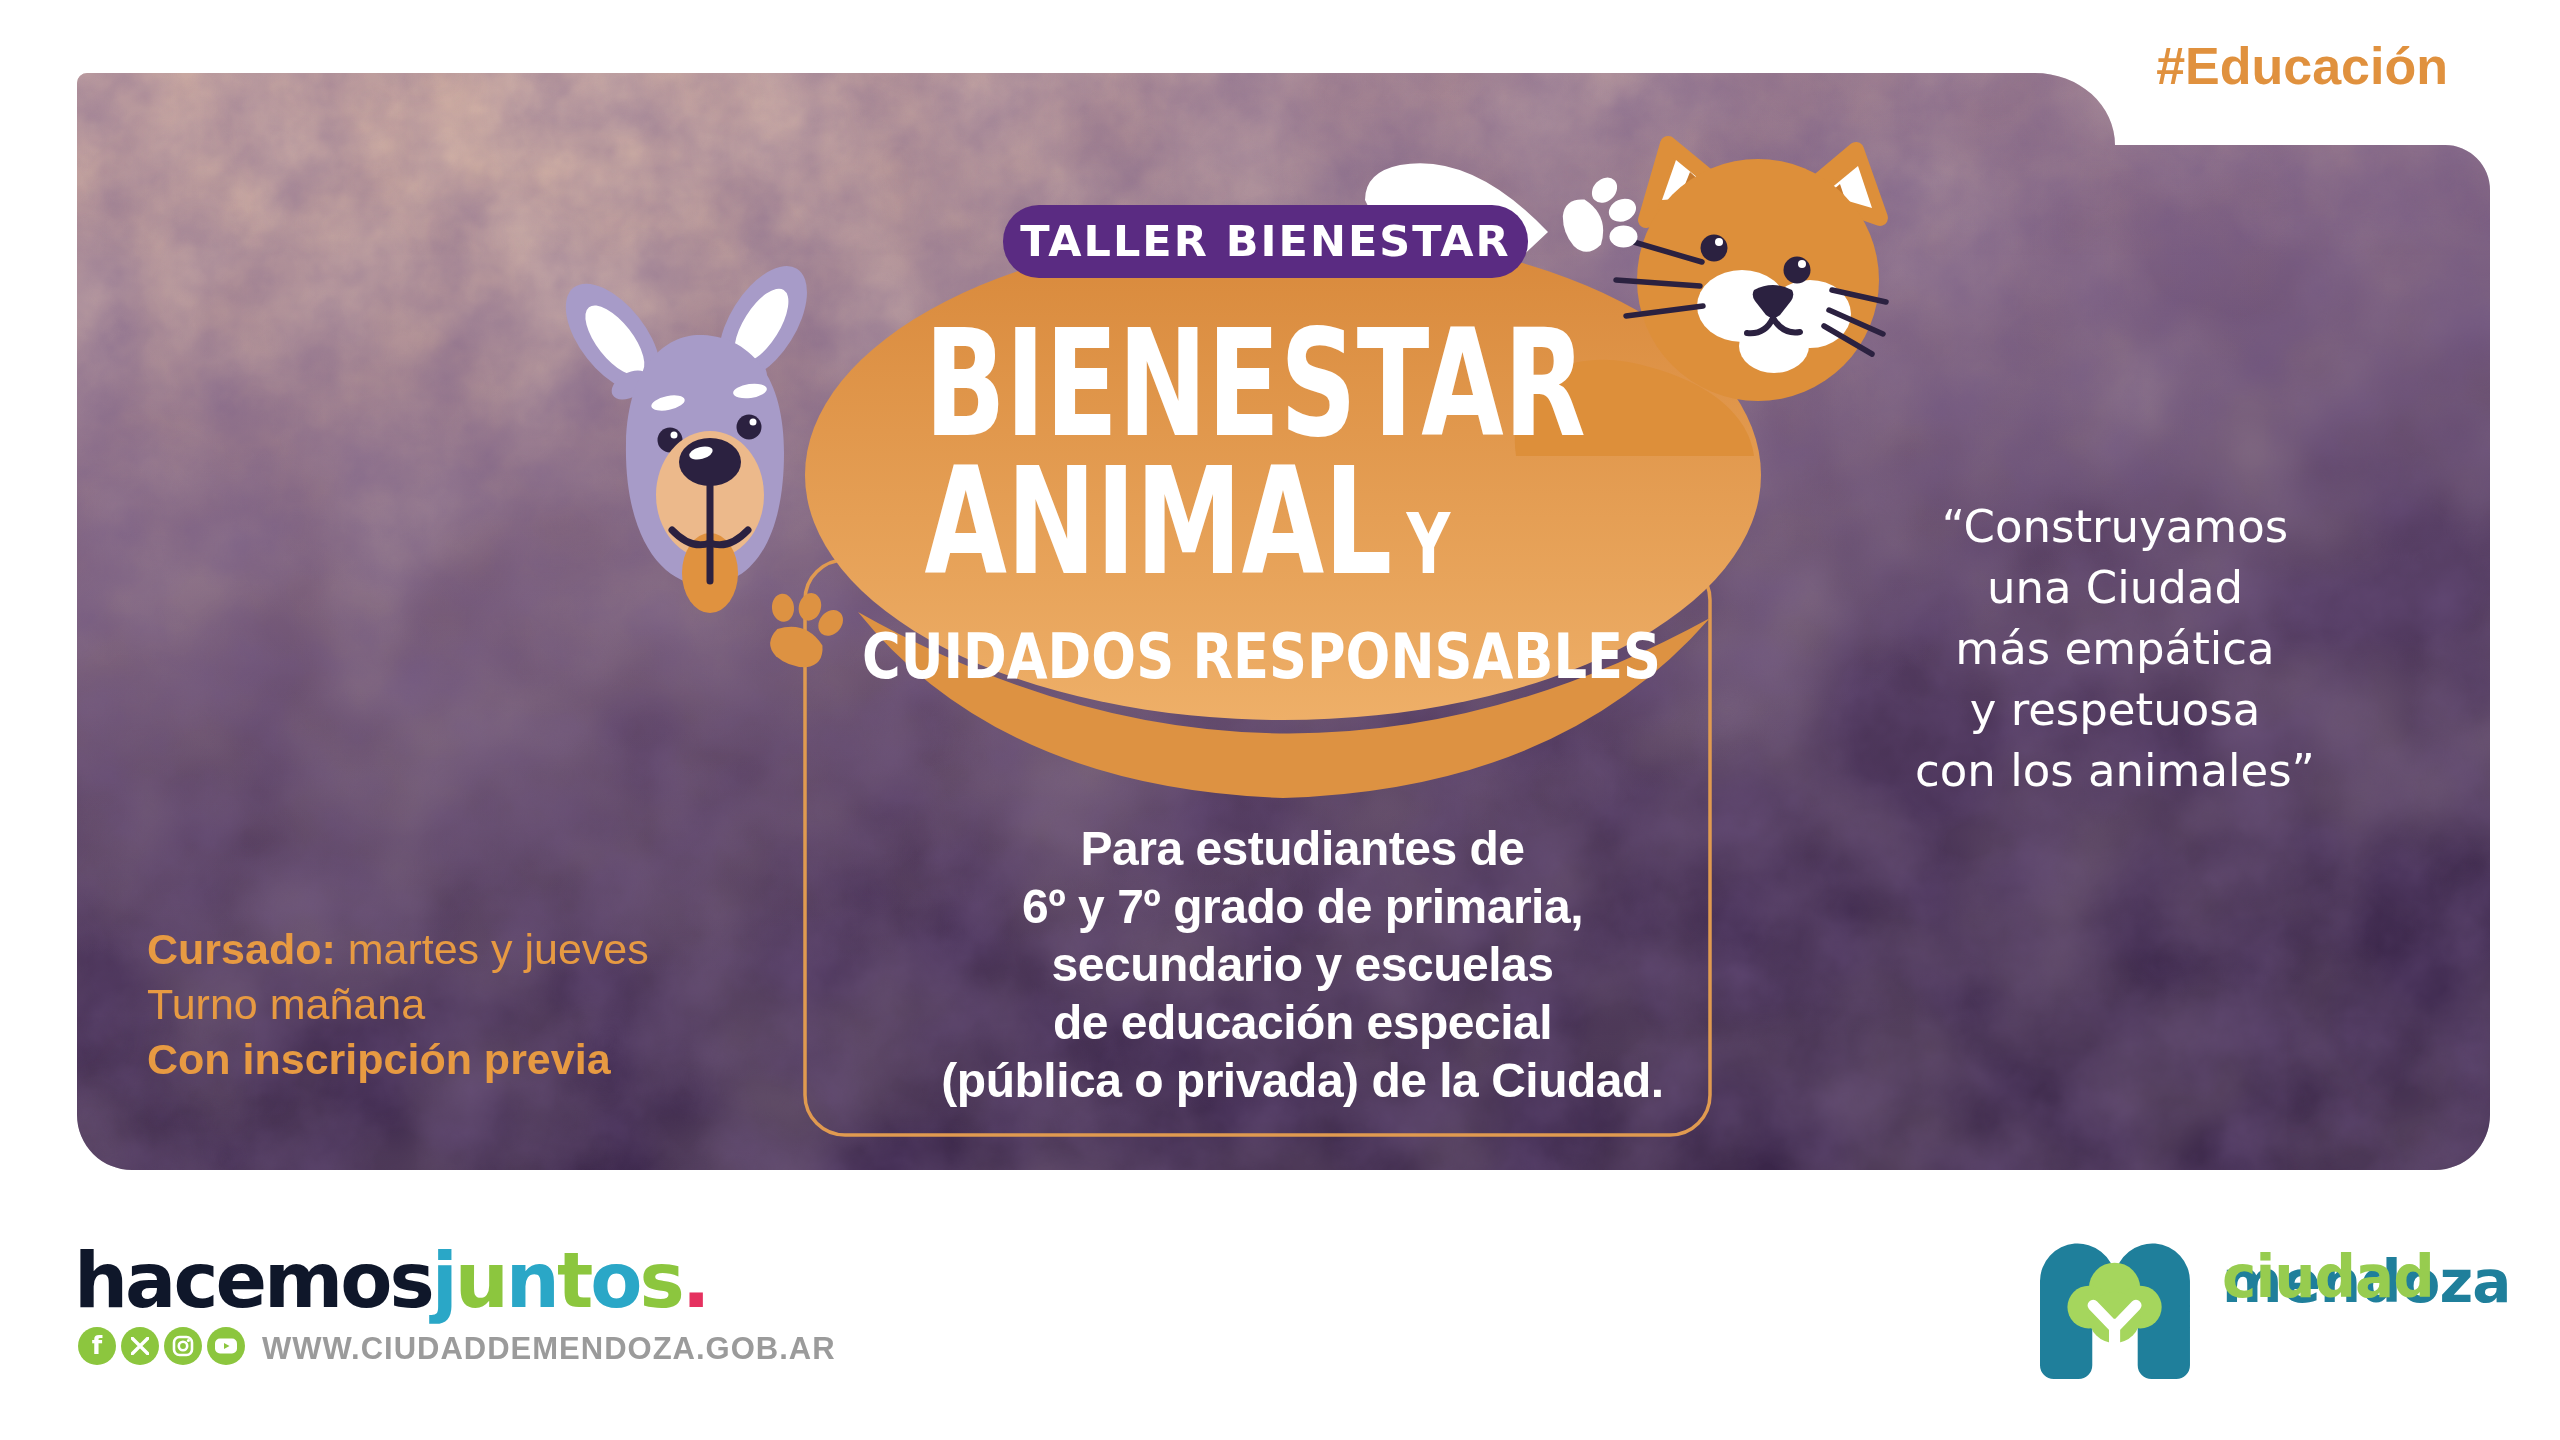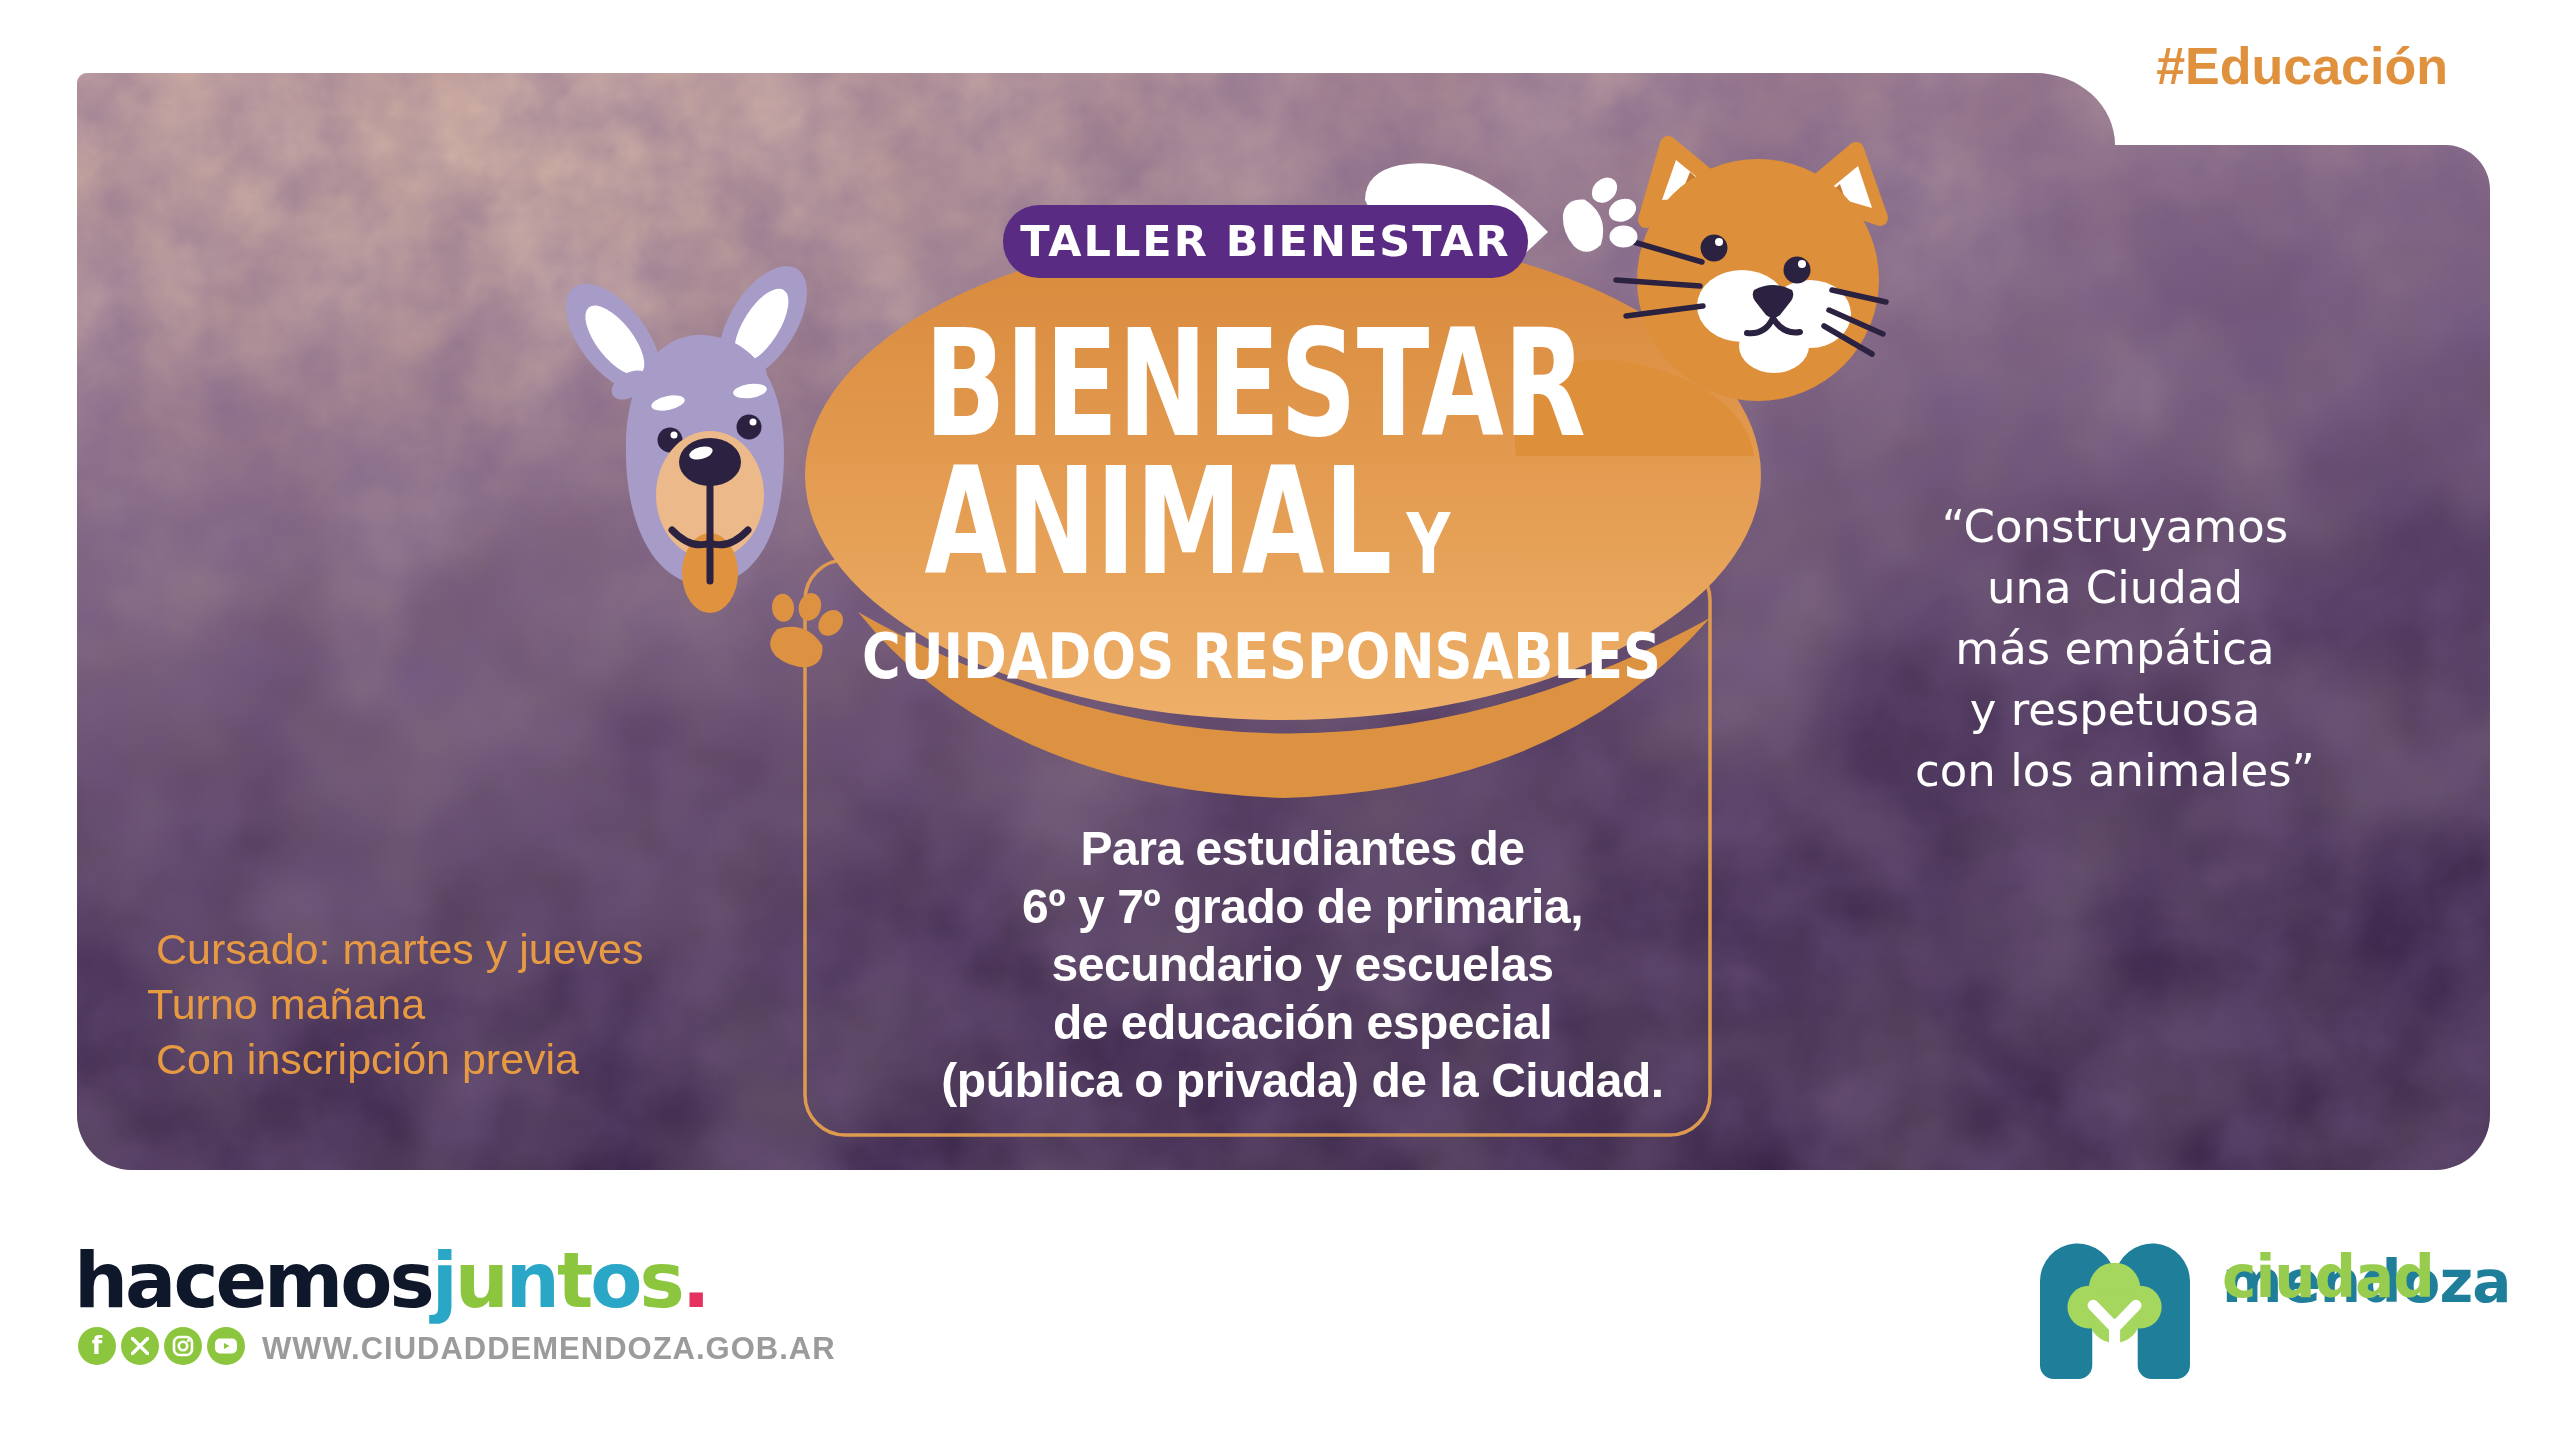--- a/index.html
+++ b/index.html
@@ -24,21 +24,21 @@
   .title .l2{font-size:148px;line-height:140px;transform:scaleX(.72);transform-origin:50% 50%;white-space:nowrap;}
   .title .l2 .suffix{font-size:84px;margin-left:20px;}
   .title .l3{margin-top:12px;font-size:62px;line-height:62px;transform:scaleX(.85);transform-origin:50% 50%;white-space:nowrap;letter-spacing:0px;}
 
   
   .quote{left:1820px;top:496px;width:590px;text-align:center;color:#ffffff;
     font-family:"DejaVu Sans",sans-serif;font-size:45px;line-height:61px;}
 
   
   .schedule{left:147px;top:922px;color:#e79a42;font-size:43px;line-height:55px;}
-  .schedule .b{font-weight:normal;margin-left:9px;}
+  .schedule .b{font-weight:bold;}
 
   
   .audience{left:805px;top:820px;width:995px;text-align:center;color:#ffffff;
     font-weight:bold;font-size:48px;line-height:58px;letter-spacing:-.5px;}
 
   
   .brand{left:74px;top:1236px;font-size:76px;font-weight:bold;letter-spacing:-3px;
     font-family:"DejaVu Sans",sans-serif;white-space:nowrap;}
   .brand .hacemos{color:#0f172a;text-align:right;}
   .brand .dot{color:#e5315f;}

